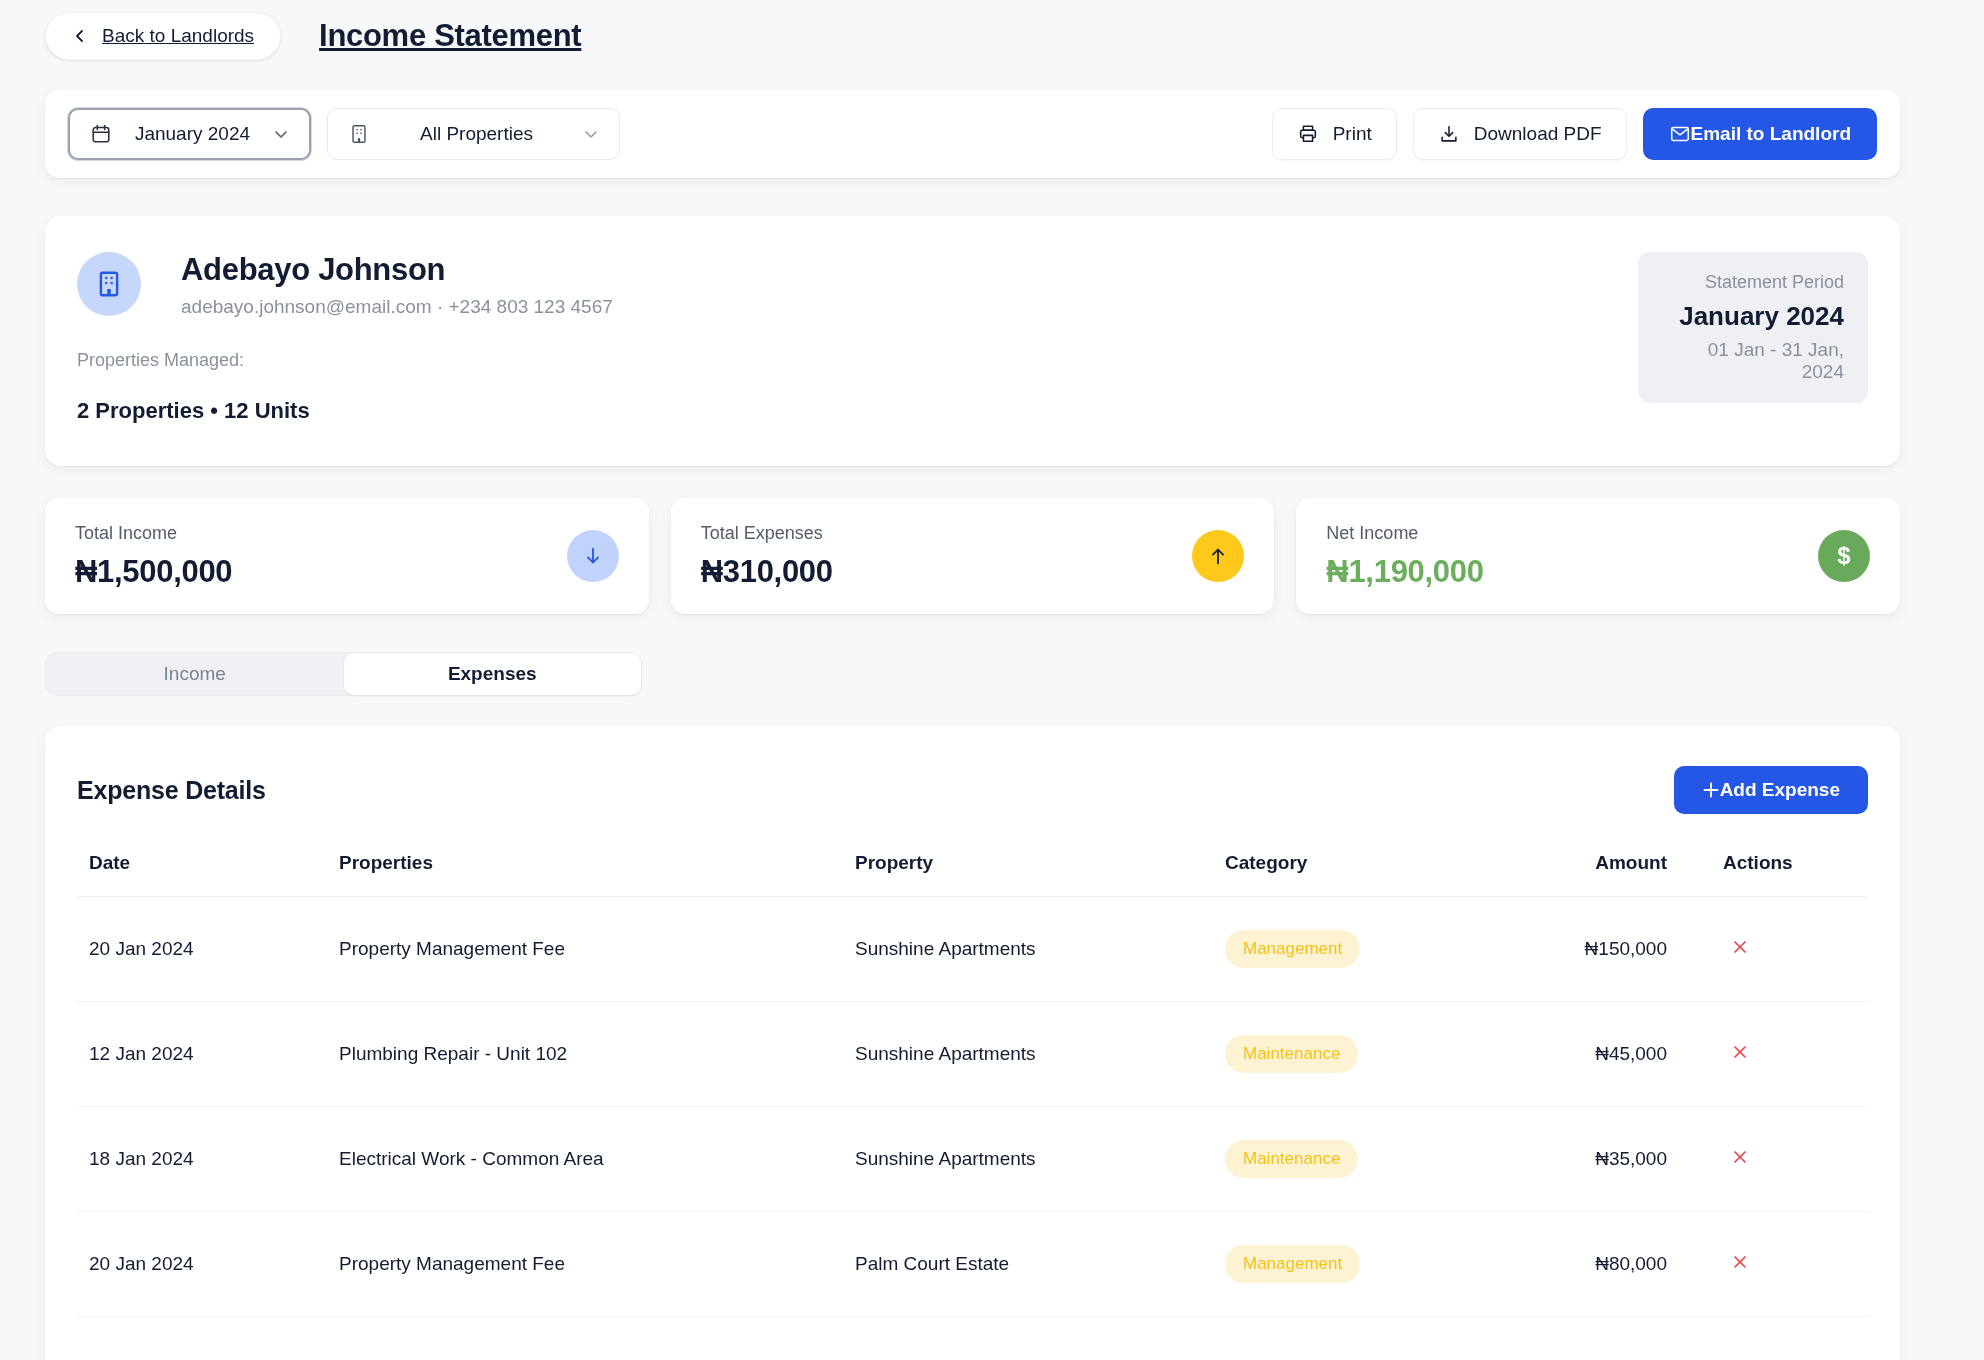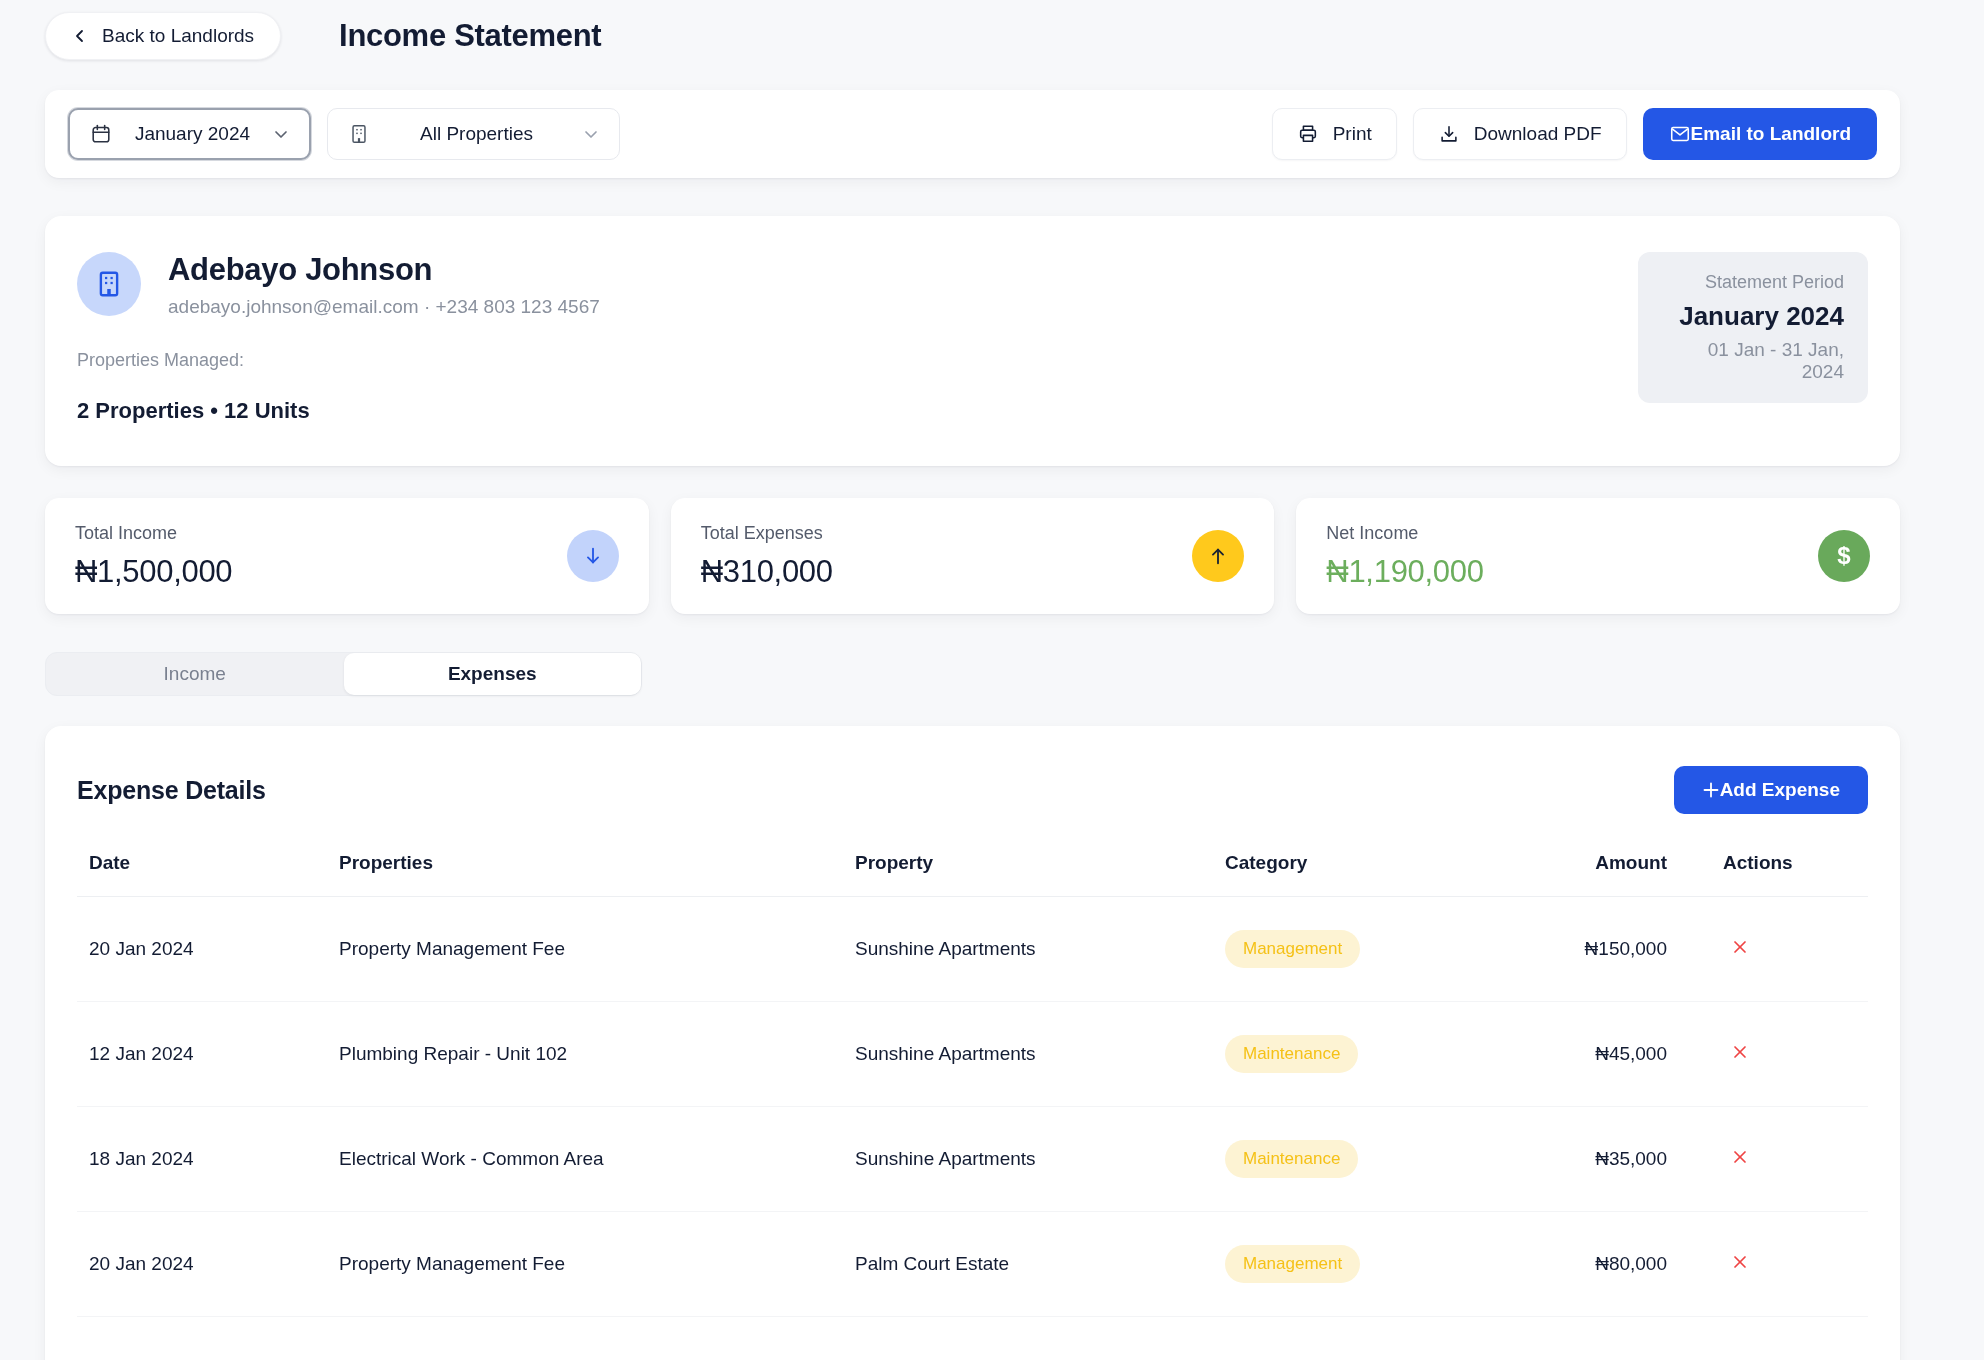--- a/index.html
+++ b/index.html
@@ -9,21 +9,21 @@
     font-family: "Liberation Sans", "DejaVu Sans", sans-serif;
     color: var(--dark, #131c33);
   }
   .page { padding: 8px 0 0 45px; width: 1900px; }
   .card {
     background:#fff; border-radius:16px; width:1855px;
     box-shadow: 0 1px 2px rgba(16,24,40,.05), 0 4px 14px rgba(16,24,40,.05);
   }
 
   
-  .top-header { display:flex; align-items:center; gap:58px; height:56px; }
+  .top-header { display:flex; align-items:center; gap:38px; height:56px;text-decoration:underline; }
   .back-btn {
     display:flex; align-items:center; gap:14px; height:48px; padding:0 26px;
     background:#fff; border:1px solid #f0f1f4; border-radius:26px;
     box-shadow:0 1px 3px rgba(16,24,40,.10); font-size:19px; font-weight:500;
     color:var(--dark,#131c33); cursor:pointer;
   }
   .page-title { font-size:31px; font-weight:800; letter-spacing:-.3px; }
 
   
   .toolbar { margin-top:26px; height:88px; display:flex; align-items:center;
@@ -44,42 +44,42 @@
     color:var(--dark,#131c33); cursor:pointer;
   }
   .btn-primary {
     height:52px; display:flex; align-items:center; gap:0; padding:0 26px;
     border-radius:10px; border:none; background:var(--accent,#2457e6);
     color:#fff; font-size:19px; font-weight:600; cursor:pointer;
   }
 
   
   .landlord { margin-top:38px; padding:36px 32px 42px 32px; position:relative; }
-  .landlord-top { display:flex; gap:27px; }
+  .landlord-top { display:flex; gap:40px; }
   .avatar { width:64px; height:64px; border-radius:50%; background:#c7d7fb;
     display:flex; align-items:center; justify-content:center; flex:none; }
   .landlord-name { font-size:31px; font-weight:800; letter-spacing:-.3px; }
   .landlord-contact { margin-top:8px; font-size:19px; color:var(--muted,#8a919e); }
   .props-label { margin-top:32px; font-size:18px; color:var(--muted,#8a919e); }
   .props-value { margin-top:27px; font-size:22px; font-weight:700; }
   .period-box {
     position:absolute; top:36px; right:32px; width:230px; padding:20px 24px;
     background:#eef0f4; border-radius:12px; text-align:right;
   }
   .period-label { font-size:18px; color:var(--muted,#8a919e); }
   .period-value { margin-top:8px; font-size:26px; font-weight:800; }
   .period-range { margin-top:7px; font-size:19px; color:var(--muted,#8a919e); }
 
   
   .summary { margin-top:32px; display:flex; gap:22px; width:1855px; }
   .sum-card { flex:1; background:#fff; border-radius:14px; padding:26px 30px;
     box-shadow:0 1px 2px rgba(16,24,40,.05), 0 4px 14px rgba(16,24,40,.05);
     display:flex; align-items:center; justify-content:space-between; height:116px; }
   .sum-label { font-size:18px; color:#545b6b; }
-  .sum-value { margin-top:10px; font-size:31px; font-weight:400; letter-spacing:-.3px; }
+  .sum-value { margin-top:10px; font-size:31px; font-weight:700; letter-spacing:-.3px; }
   .sum-value.green { color:var(--green,#6cae5d); }
   .sum-icon { width:52px; height:52px; border-radius:50%;
     display:flex; align-items:center; justify-content:center; flex:none; }
   .sum-icon.blue   { background:#c2d3fb; }
   .sum-icon.yellow { background:var(--yellow,#ffc91c); }
   .sum-icon.green  { background:#69a95b; color:#fff; font-size:24px; font-weight:600; }
 
   
   .tabs { margin-top:38px; width:597px; height:44px; background:#f0f1f4;
     border:1px solid #ebedf1; border-radius:12px; display:flex; }

